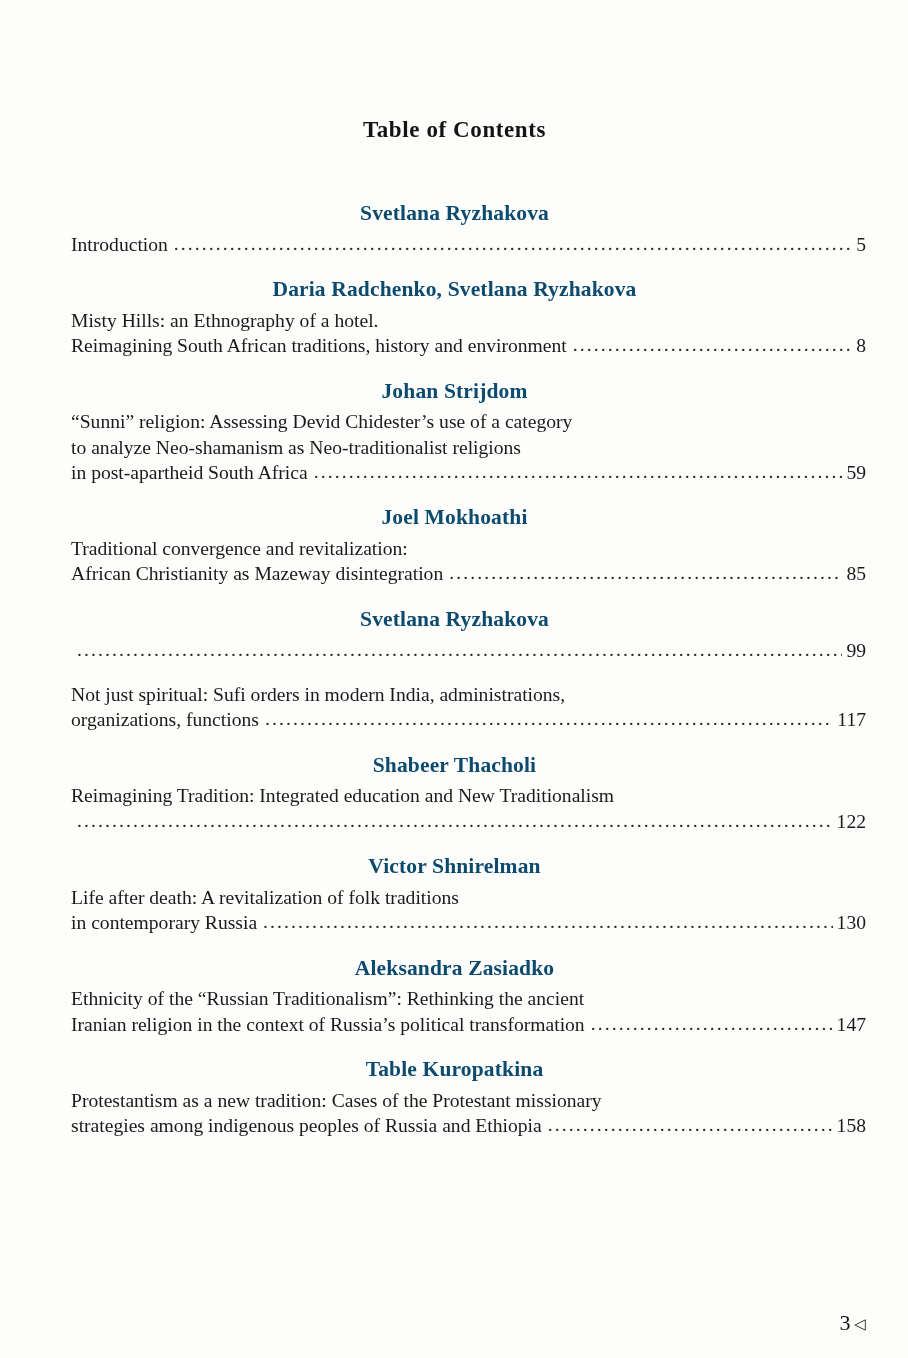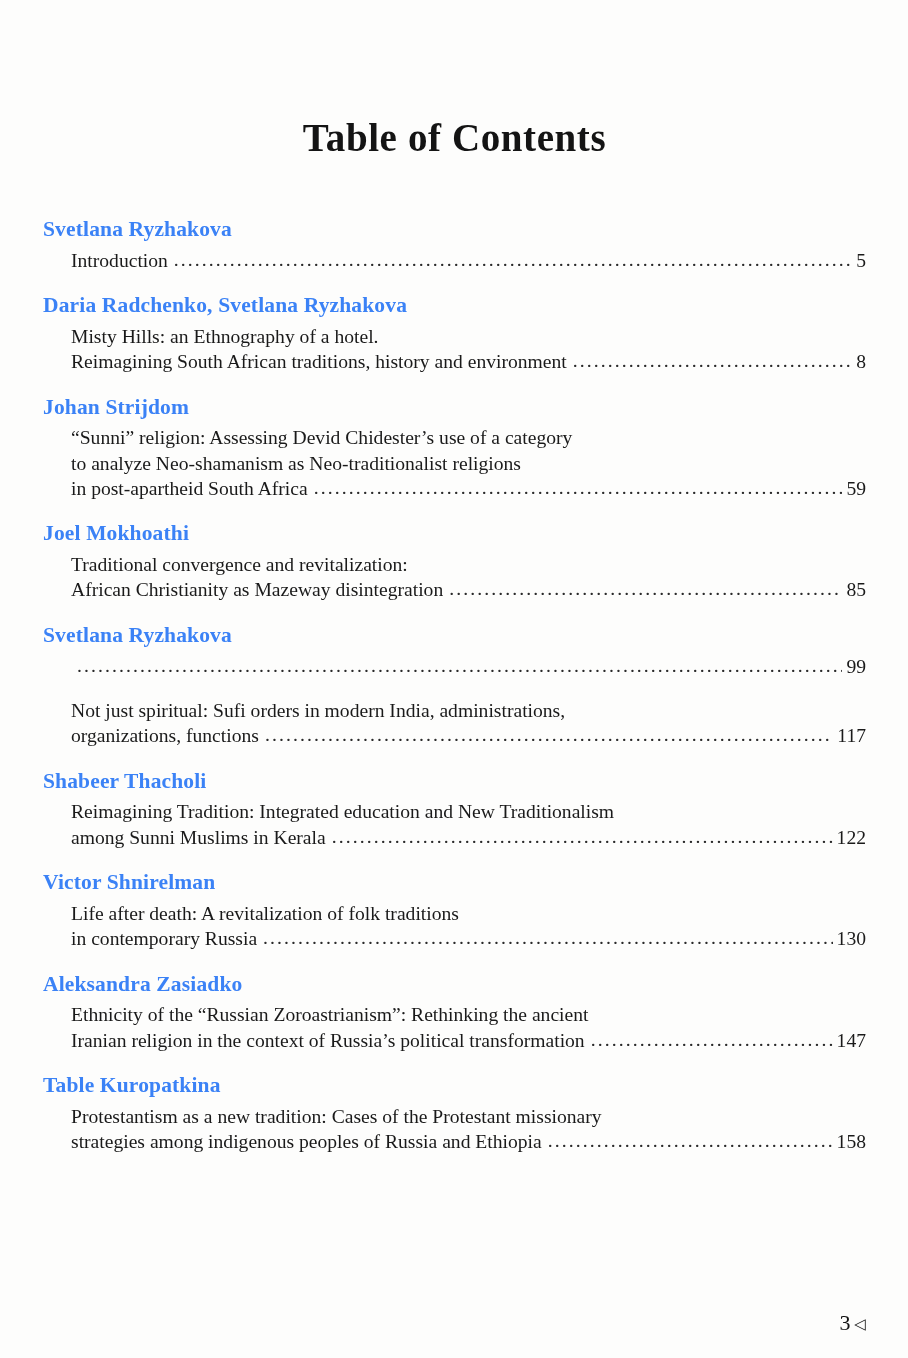--- a/index.html
+++ b/index.html
@@ -23,21 +23,21 @@
     left: 0;
     top: 0;
     width: 908px;
     height: 1358px;
     box-sizing: border-box;
     padding: 0 42px 0 43px;
   }
 
   .toc-title {
     text-align: center;
-    font-size: 39px;
+    font-size: 23px;
     font-weight: bold;
     letter-spacing: 0.6px;
     margin: 0;
     padding-top: 118px;
     line-height: 1.0;
     color: #141414;
   }
 
   .entries {
     margin-top: 59px;
@@ -45,23 +45,24 @@
 
   .entry {
     margin-bottom: 19px;
   }
 
   .entry-author {
     font-size: 21.5px;
     font-weight: bold;
     line-height: 1.24;
     letter-spacing: 0.15px;
-    color: #3b82f6;
+    color: #0c4a6e;
     margin: 0 0 5px 0;
     white-space: nowrap;
+    text-align: center;
   }
 
   .entry-title {
     margin: 0;
     padding-left: 28px;
     font-size: 19.6px;
     line-height: 25.4px;
     color: #1a1a1a;
   }
 
@@ -188,41 +189,40 @@
             <span class="leader">........................................................................................................................................................</span>
             <span class="page-num">117</span>
           </div>
         </div>
       </div>
       <div class="entry">
         <div class="entry-author">Shabeer Thacholi</div>
         <div class="entry-title">
           <div class="title-line">Reimagining Tradition: Integrated education and New Traditionalism</div>
           <div class="title-line last">
-            <span class="line-text">among Sunni Muslims in Kerala</span>
             <span class="leader">........................................................................................................................................................</span>
             <span class="page-num">122</span>
           </div>
         </div>
       </div>
       <div class="entry">
         <div class="entry-author">Victor Shnirelman</div>
         <div class="entry-title">
           <div class="title-line">Life after death: A revitalization of folk traditions</div>
           <div class="title-line last">
             <span class="line-text">in contemporary Russia</span>
             <span class="leader">........................................................................................................................................................</span>
             <span class="page-num">130</span>
           </div>
         </div>
       </div>
       <div class="entry">
         <div class="entry-author">Aleksandra Zasiadko</div>
         <div class="entry-title">
-          <div class="title-line">Ethnicity of the “Russian Zoroastrianism”: Rethinking the ancient</div>
+          <div class="title-line">Ethnicity of the “Russian Traditionalism”: Rethinking the ancient</div>
           <div class="title-line last">
             <span class="line-text">Iranian religion in the context of Russia’s political transformation</span>
             <span class="leader">........................................................................................................................................................</span>
             <span class="page-num">147</span>
           </div>
         </div>
       </div>
       <div class="entry">
         <div class="entry-author">Table Kuropatkina</div>
         <div class="entry-title">

